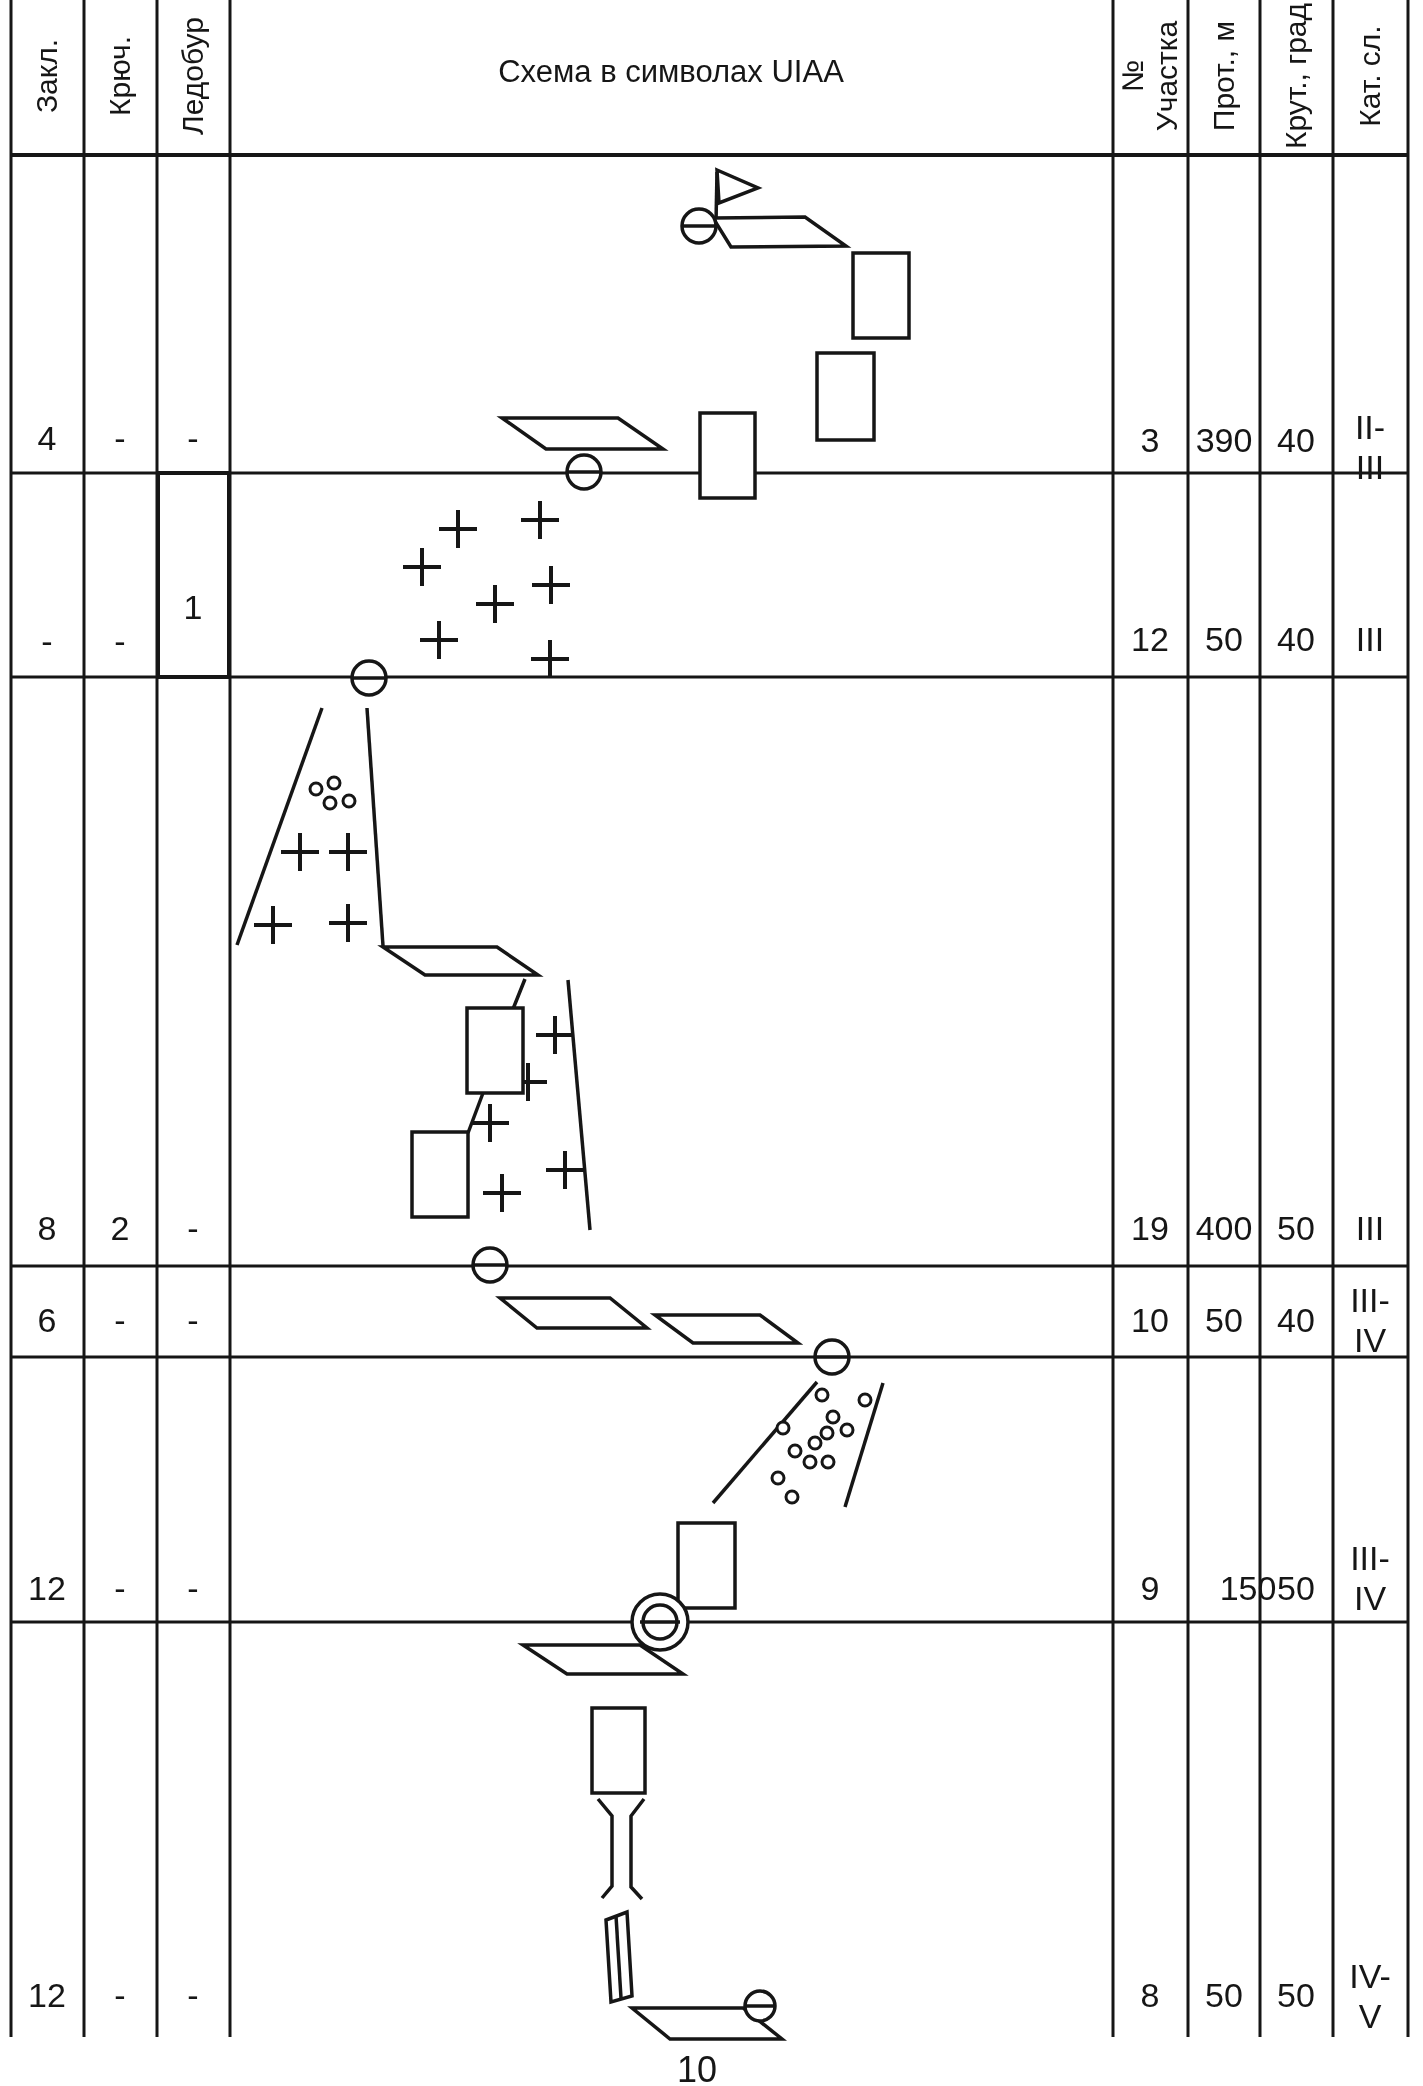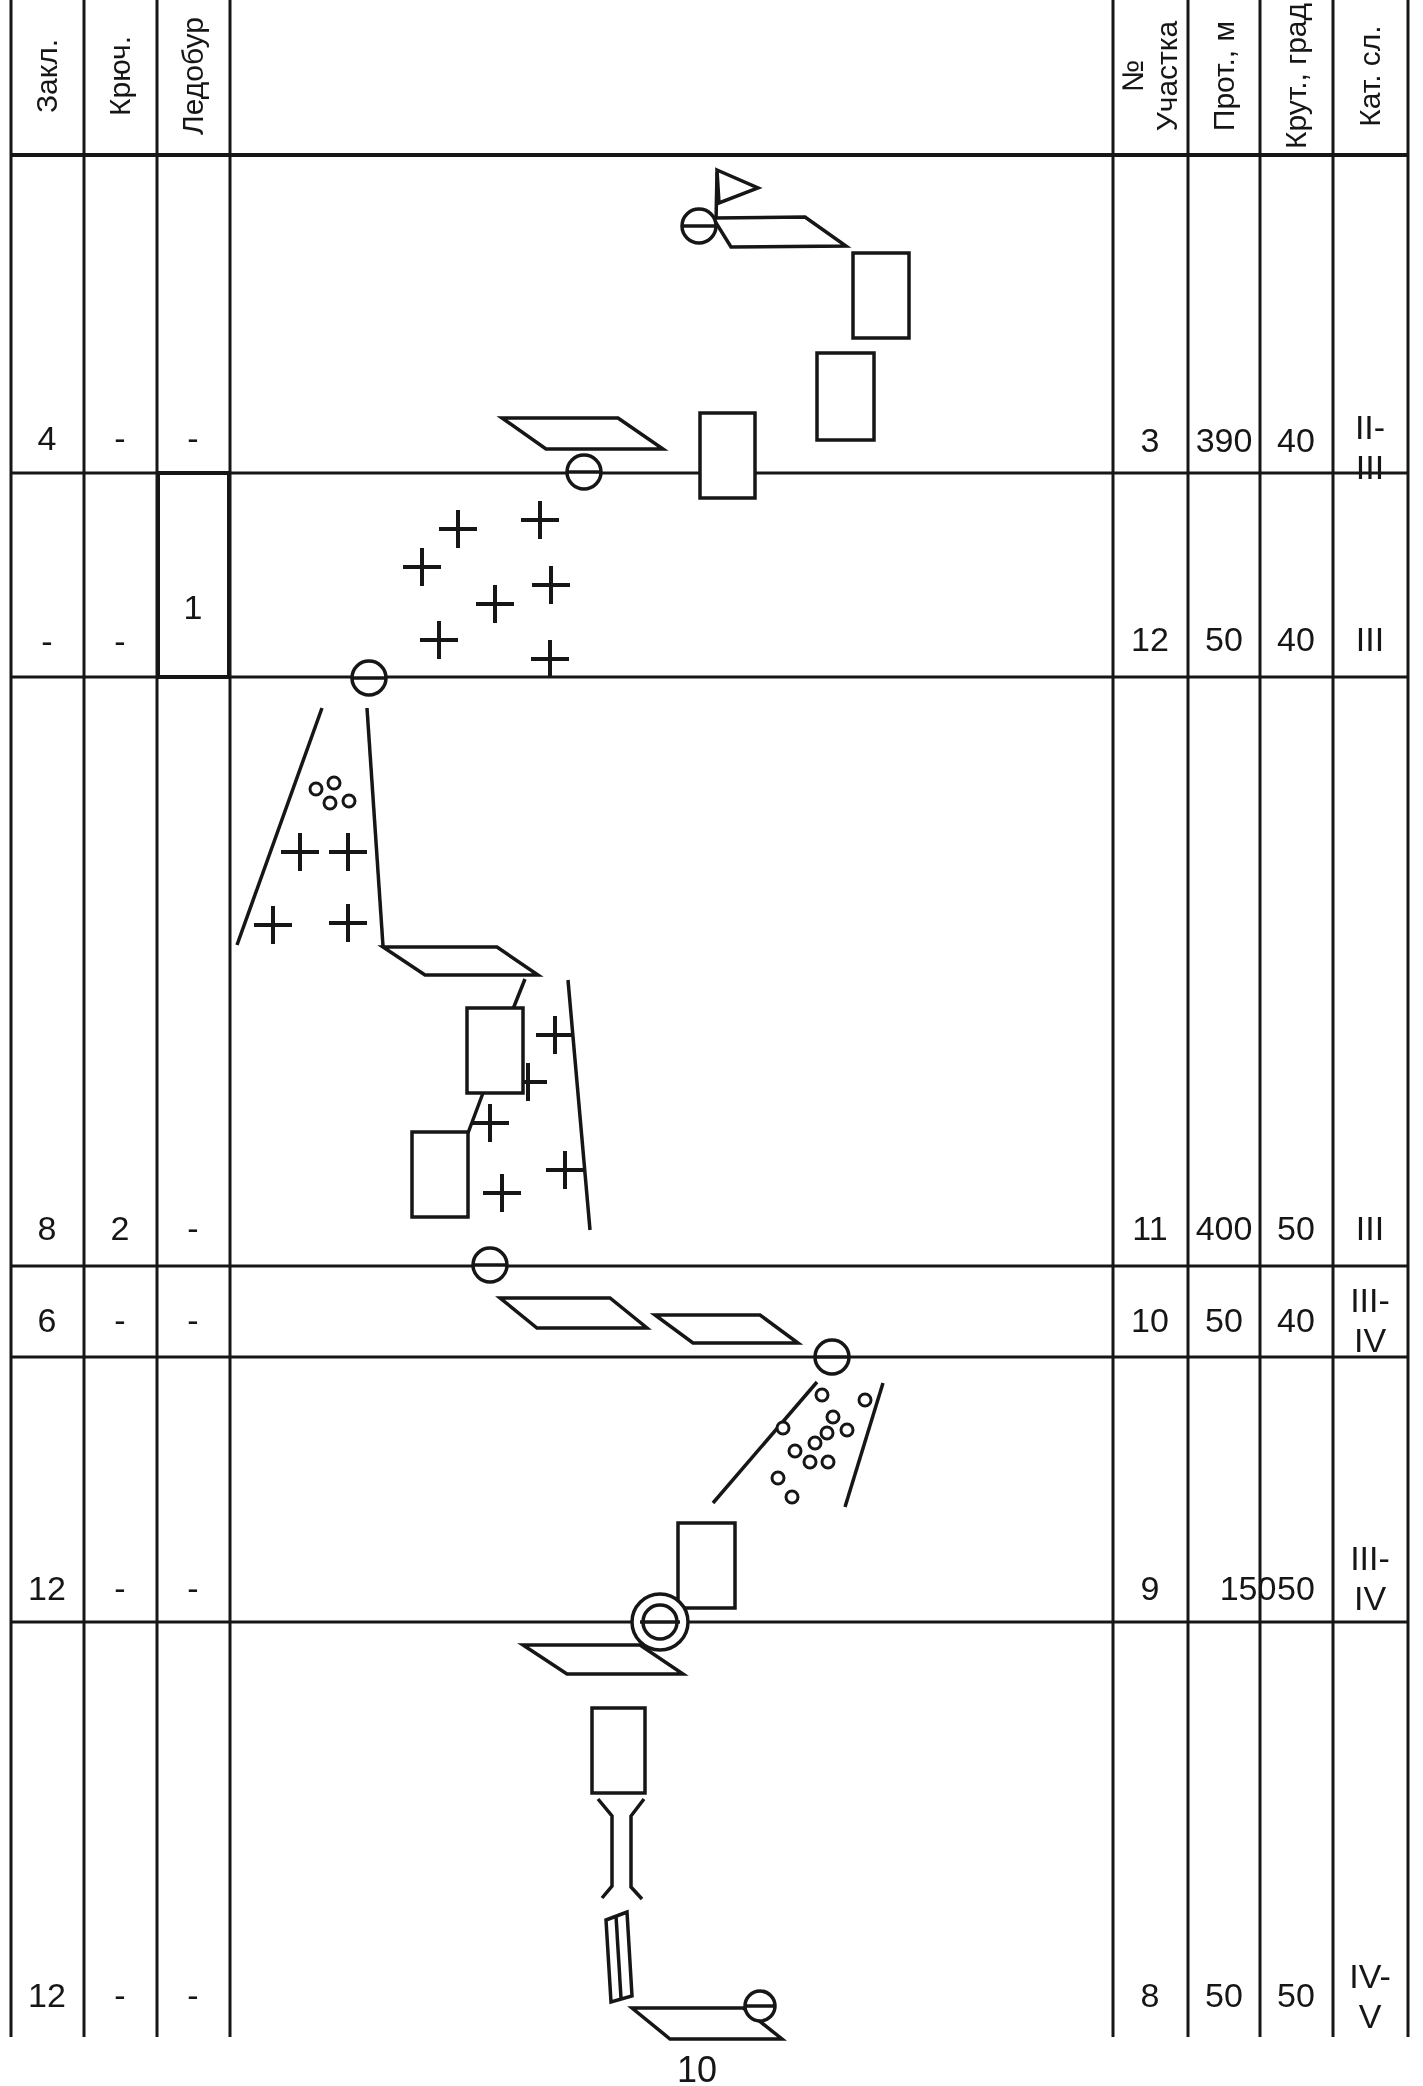--- a/index.html
+++ b/index.html
@@ -225,20 +225,21 @@
           <circle cx="760" cy="2006" r="15" fill="#ffffff"></circle>
           <line x1="745" y1="2006" x2="775" y2="2006"></line>
         </g>
       </g>
     </g>
   </svg>
 
   <div class="vhead" style="left:47px;top:76px">Закл.</div>
   <div class="vhead" style="left:120px;top:76px">Крюч.</div>
   <div class="vhead" style="left:193px;top:76px">Ледобур</div>
+  <div class="htitle" style="left:671px;top:72px">Схема в символах UIAA</div>
   <div class="vhead" style="left:1150px;top:76px">№
 Участка</div>
   <div class="vhead" style="left:1224px;top:76px">Прот., м</div>
   <div class="vhead" style="left:1296px;top:76px">Крут., град</div>
   <div class="vhead" style="left:1370px;top:76px">Кат. сл.</div>
 
   <div class="cell" style="left:47px;top:438px">4</div>
   <div class="cell" style="left:120px;top:438px">-</div>
   <div class="cell" style="left:193px;top:438px">-</div>
   <div class="cell" style="left:1150px;top:440px">3</div>
@@ -251,21 +252,21 @@
   <div class="cell" style="left:120px;top:641px">-</div>
   <div class="cell" style="left:193px;top:607px">1</div>
   <div class="cell" style="left:1150px;top:639px">12</div>
   <div class="cell" style="left:1224px;top:639px">50</div>
   <div class="cell" style="left:1296px;top:639px">40</div>
   <div class="cell" style="left:1370px;top:639px">III</div>
 
   <div class="cell" style="left:47px;top:1228px">8</div>
   <div class="cell" style="left:120px;top:1228px">2</div>
   <div class="cell" style="left:193px;top:1228px">-</div>
-  <div class="cell" style="left:1150px;top:1228px">11</div>
+  <div class="cell" style="left:1150px;top:1228px">19</div>
   <div class="cell" style="left:1224px;top:1228px">400</div>
   <div class="cell" style="left:1296px;top:1228px">50</div>
   <div class="cell" style="left:1370px;top:1228px">III</div>
 
   <div class="cell" style="left:47px;top:1320px">6</div>
   <div class="cell" style="left:120px;top:1320px">-</div>
   <div class="cell" style="left:193px;top:1320px">-</div>
   <div class="cell" style="left:1150px;top:1320px">10</div>
   <div class="cell" style="left:1224px;top:1320px">50</div>
   <div class="cell" style="left:1296px;top:1320px">40</div>

